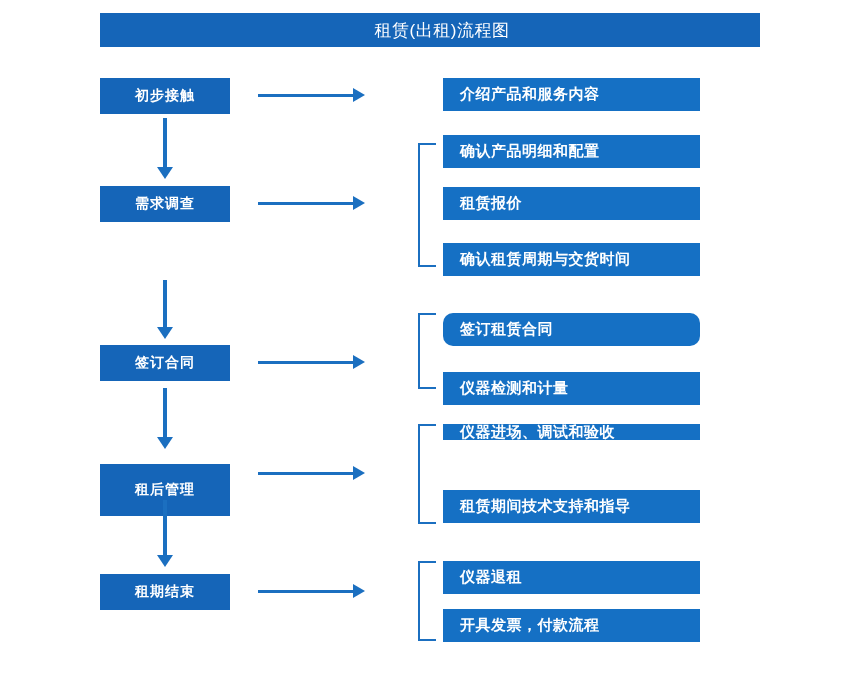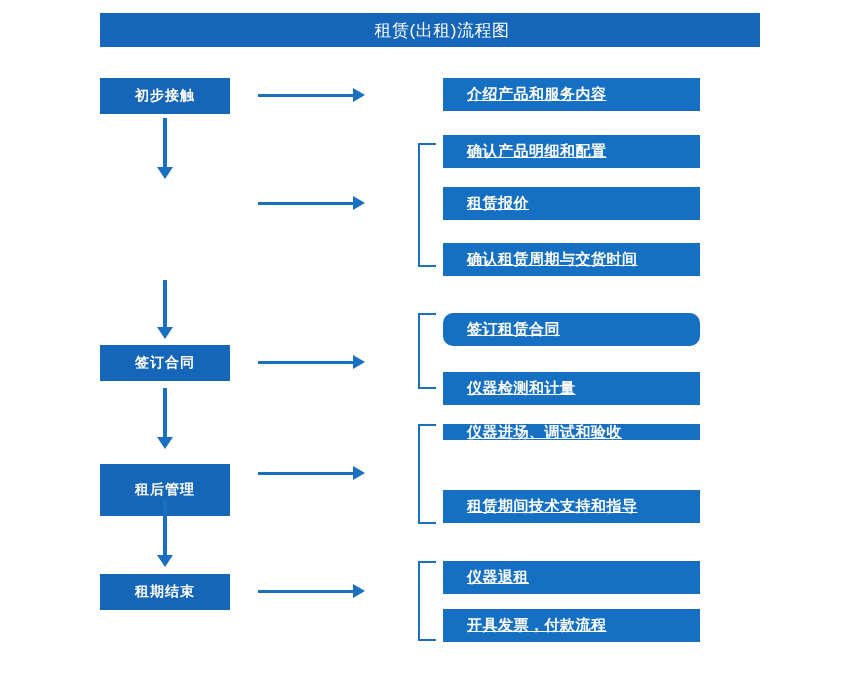--- a/index.html
+++ b/index.html
@@ -45,24 +45,23 @@
     letter-spacing: 1px;
   }
   .detail-box {
     position: absolute;
     background: #1570c4;
     color: #ffffff;
     font-size: 15px;
     font-weight: bold;
     display: flex;
     align-items: center;
-    padding-left: 24px;
+    padding-left: 17px;
     box-sizing: border-box;
     letter-spacing: 0.5px;
-    text-decoration: underline;
   }
   .v-arrow {
     position: absolute;
     width: 4px;
     background: #1b6fc0;
   }
   .v-arrow::after {
     content: "";
     position: absolute;
     left: -6px;
@@ -98,20 +97,21 @@
   }
 </style>
 </head>
 <body>
 
 <div id="canvas">
 
   <div class="title-bar">租赁(出租)流程图</div>
 
   <div class="stage-box" style="left:100px; top:78px; width:130px; height:36px;">初步接触</div>
+  <div class="stage-box" style="left:100px; top:186px; width:130px; height:36px;">需求调查</div>
   <div class="stage-box" style="left:100px; top:345px; width:130px; height:36px;">签订合同</div>
   <div class="stage-box" style="left:100px; top:464px; width:130px; height:52px;">租后管理</div>
   <div class="stage-box" style="left:100px; top:574px; width:130px; height:36px;">租期结束</div>
 
   <div class="v-arrow" style="left:163px; top:118px; height:50px;"></div>
   <div class="v-arrow" style="left:163px; top:280px; height:48px;"></div>
   <div class="v-arrow" style="left:163px; top:388px; height:50px;"></div>
   <div class="v-arrow" style="left:163px; top:500px; height:56px;"></div>
 
   <div class="h-arrow" style="left:258px; top:94px; width:96px;"></div>

